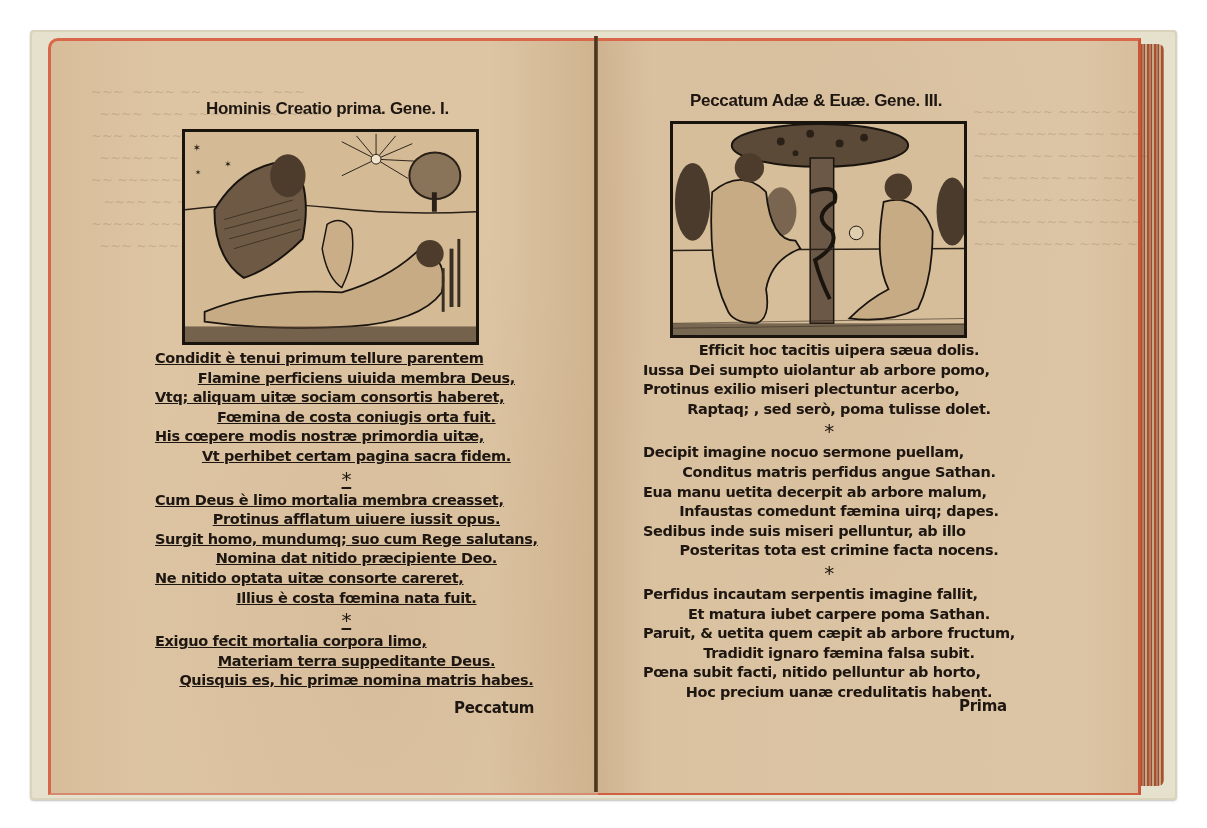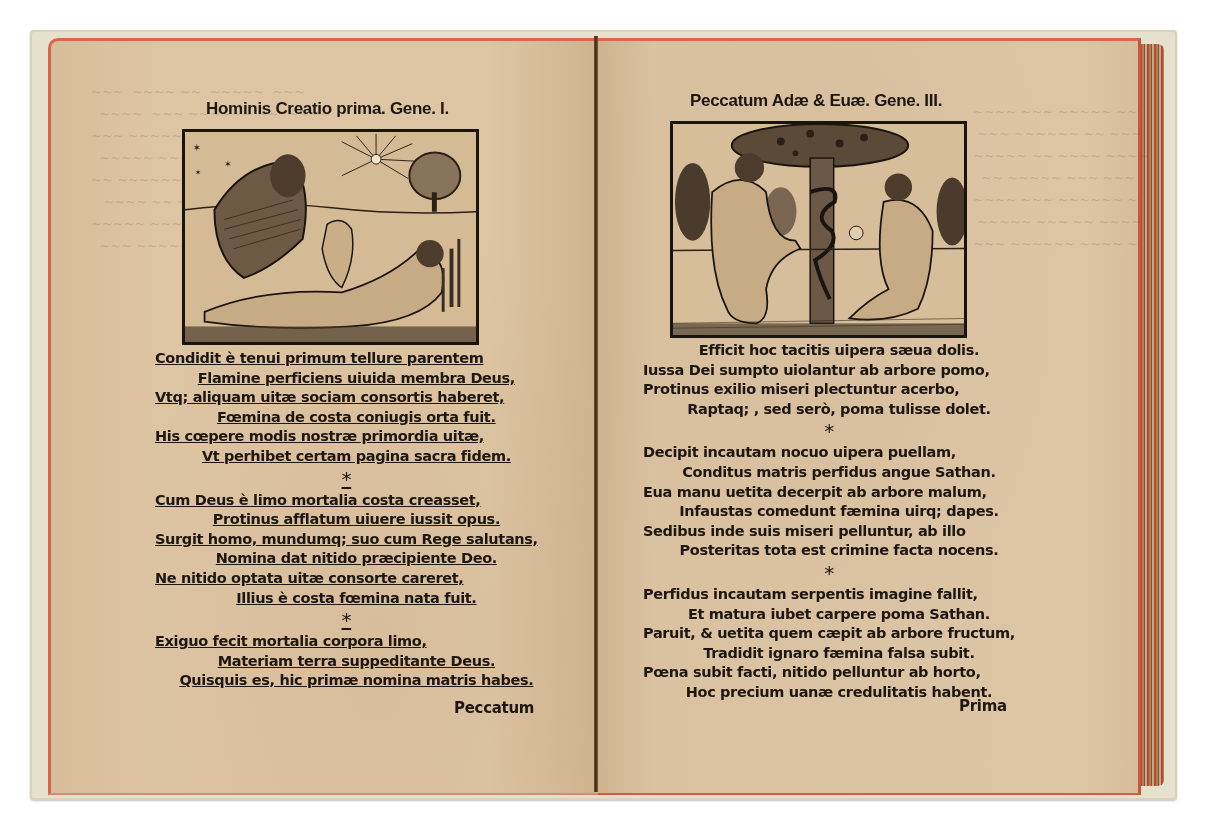--- a/index.html
+++ b/index.html
@@ -139,21 +139,21 @@
   </div>
 
   <div class="verse" style="left:104px; top:308px;text-decoration:underline;">
     <span class="line">Condidit è tenui primum tellure parentem</span>
     <span class="line indent">Flamine perficiens uiuida membra Deus,</span>
     <span class="line">Vtq; aliquam uitæ sociam consortis haberet,</span>
     <span class="line indent">Fœmina de costa coniugis orta fuit.</span>
     <span class="line">His cœpere modis nostræ primordia uitæ,</span>
     <span class="line indent">Vt perhibet certam pagina sacra fidem.</span>
     <span class="asterisk">*</span>
-    <span class="line">Cum Deus è limo mortalia costa creasset,</span>
+    <span class="line">Cum Deus è limo mortalia membra creasset,</span>
     <span class="line indent">Protinus afflatum uiuere iussit opus.</span>
     <span class="line">Surgit homo, mundumq; suo cum Rege salutans,</span>
     <span class="line indent">Nomina dat nitido præcipiente Deo.</span>
     <span class="line">Ne nitido optata uitæ consorte careret,</span>
     <span class="line indent">Illius è costa fœmina nata fuit.</span>
     <span class="asterisk">*</span>
     <span class="line">Exiguo fecit mortalia corpora limo,</span>
     <span class="line indent">Materiam terra suppeditante Deus.</span>
     <span class="line indent">Quisquis es, hic primæ nomina matris habes.</span>
   </div>
@@ -211,21 +211,21 @@
       <rect x="0" y="205" width="297" height="12" fill="#3a2e22" opacity="0.6"></rect>
     </svg>
   </div>
 
   <div class="verse" style="left:45px; top:300px;">
     <span class="line indent">Efficit hoc tacitis uipera sæua dolis.</span>
     <span class="line">Iussa Dei sumpto uiolantur ab arbore pomo,</span>
     <span class="line">Protinus exilio miseri plectuntur acerbo,</span>
     <span class="line indent">Raptaq; , sed serò, poma tulisse dolet.</span>
     <span class="asterisk">*</span>
-    <span class="line">Decipit incautam nocuo uipera puellam,</span>
+    <span class="line">Decipit imagine nocuo sermone puellam,</span>
     <span class="line indent">Conditus matris perfidus angue Sathan.</span>
     <span class="line">Eua manu uetita decerpit ab arbore malum,</span>
     <span class="line indent">Infaustas comedunt fæmina uirq; dapes.</span>
     <span class="line">Sedibus inde suis miseri pelluntur, ab illo</span>
     <span class="line indent">Posteritas tota est crimine facta nocens.</span>
     <span class="asterisk">*</span>
     <span class="line">Perfidus incautam serpentis imagine fallit,</span>
     <span class="line indent">Et matura iubet carpere poma Sathan.</span>
     <span class="line">Paruit, &amp; uetita quem cæpit ab arbore fructum,</span>
     <span class="line indent">Tradidit ignaro fæmina falsa subit.</span>

